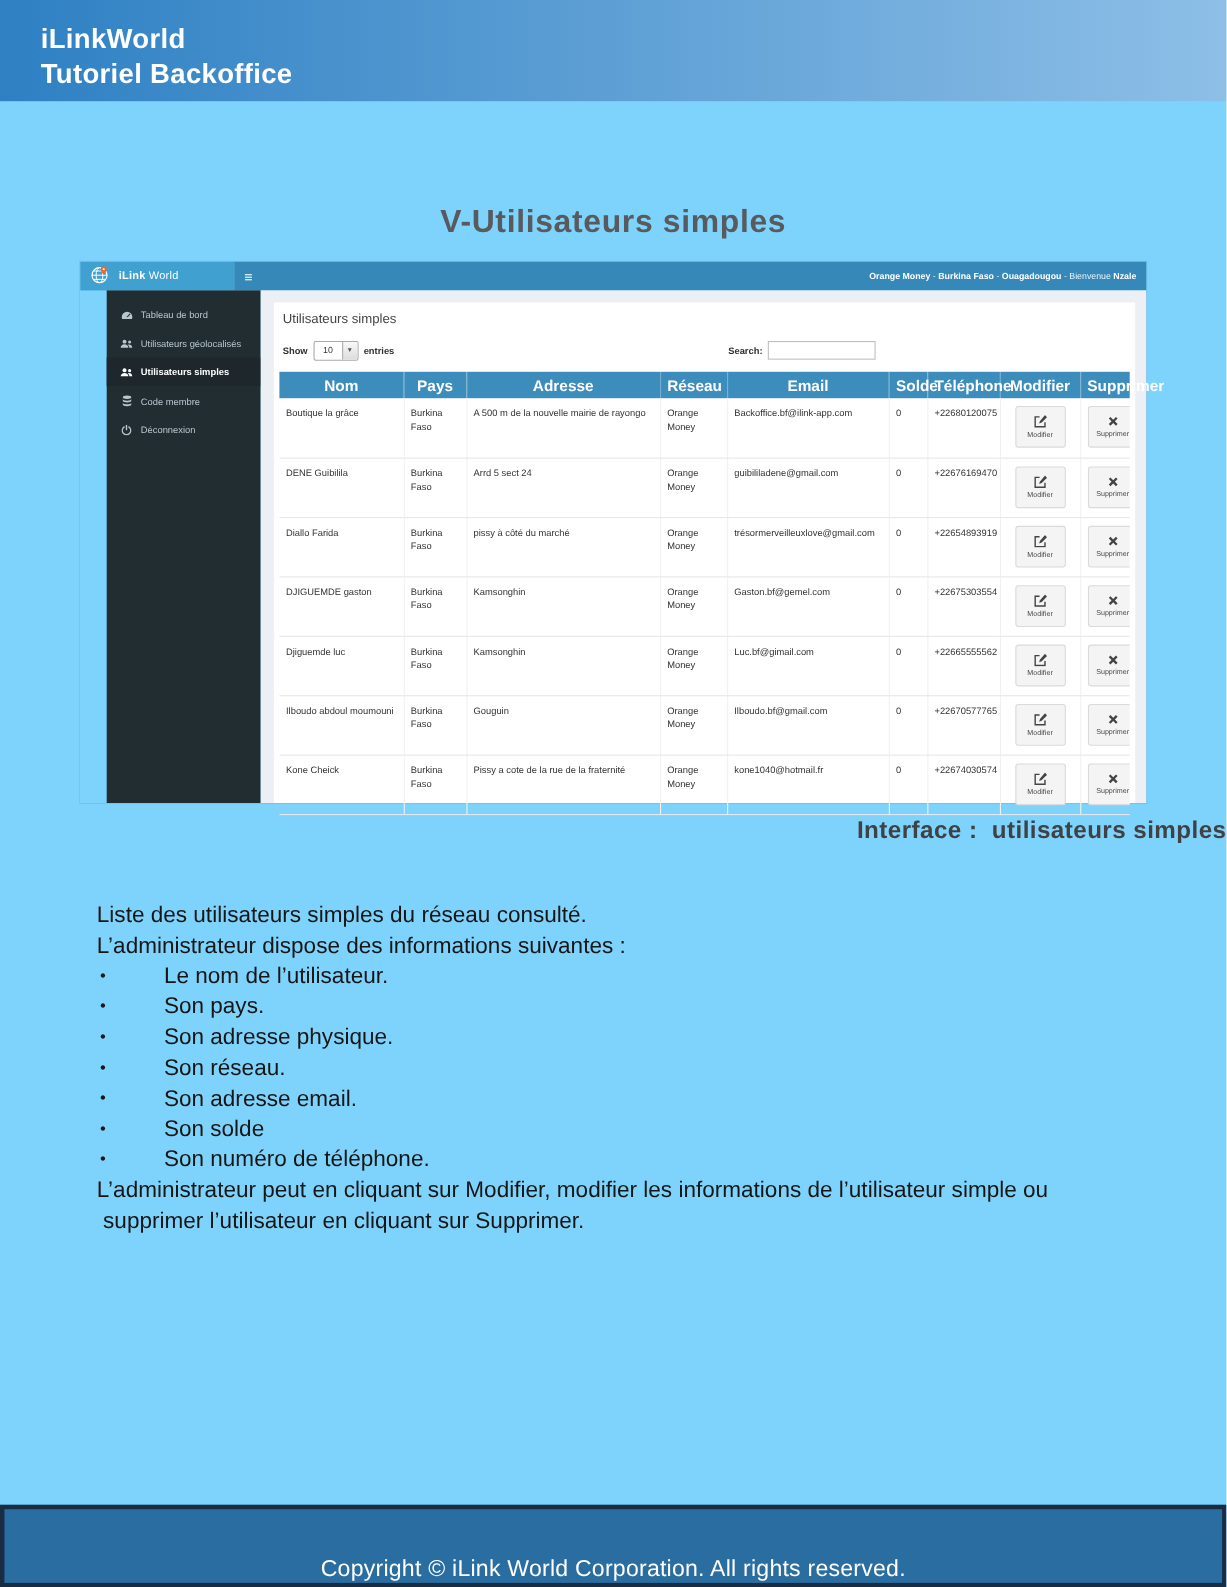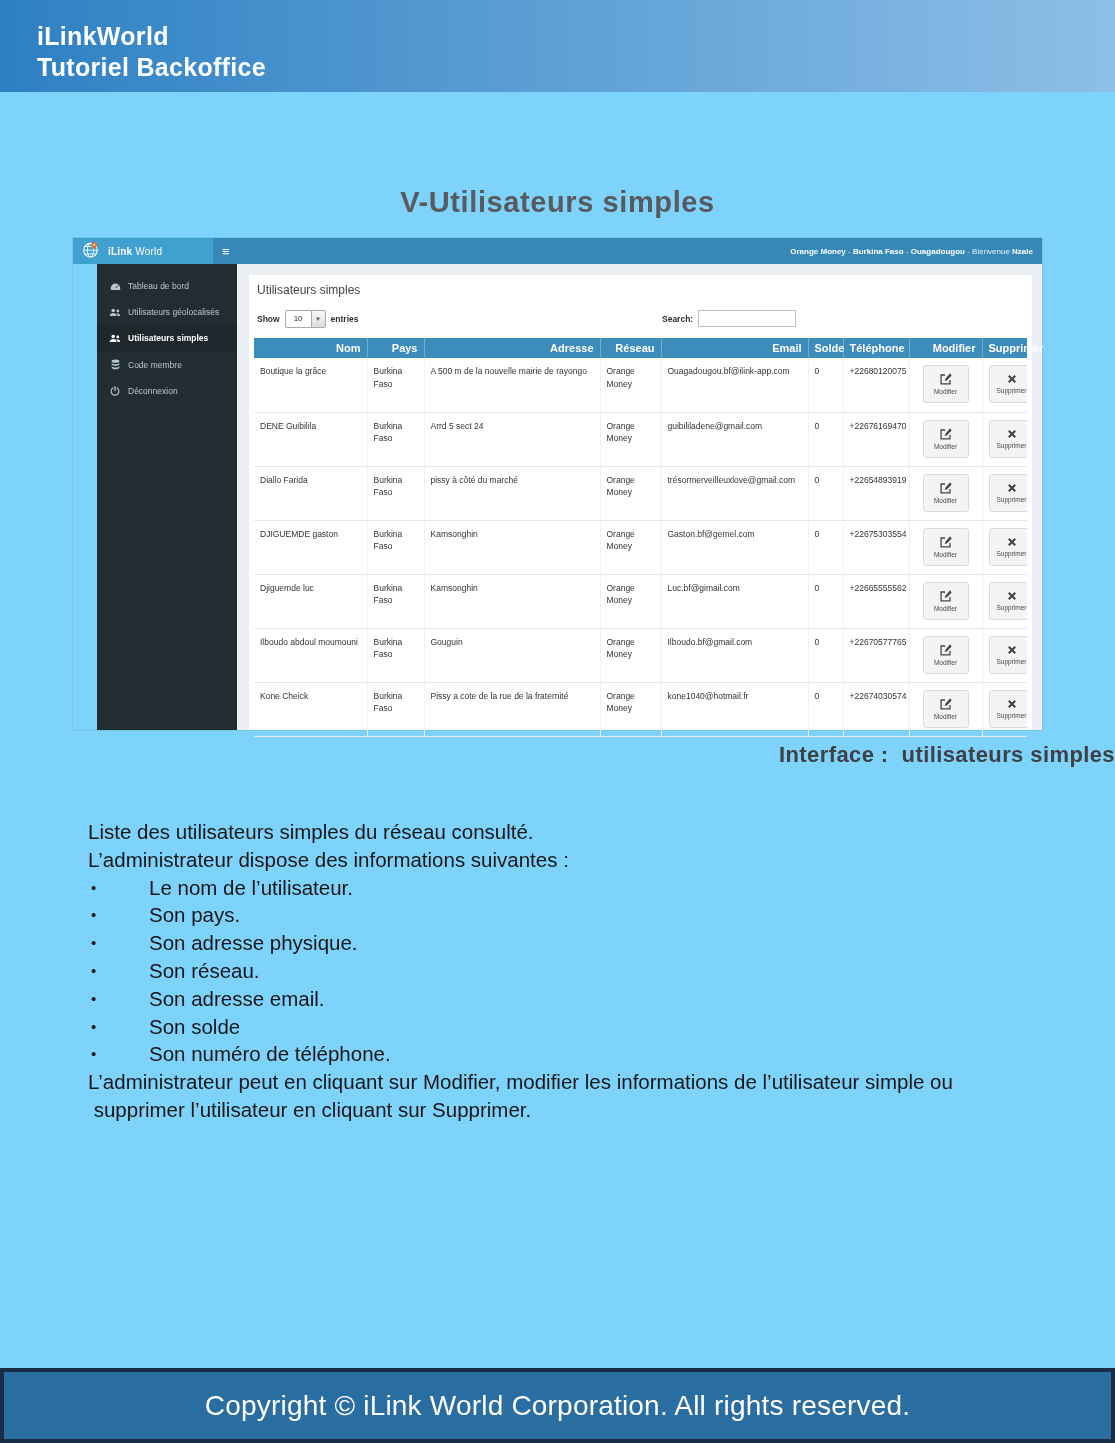--- a/index.html
+++ b/index.html
@@ -67,22 +67,22 @@
   .select .val { padding:0 8px; display:flex; align-items:center; font-weight:normal; font-size:8px; color:#333; }
   .select .chev {
     width:13px; background:linear-gradient(#f8f8f8,#dcdcdc); border-left:1px solid #a9a9a9;
     display:flex; align-items:center; justify-content:center; font-size:6px; color:#555; font-weight:normal;
   }
   .search-group { position:absolute; left:405px; top:0; display:flex; align-items:center; gap:5px; }
   .search-input { width:98px; height:17px; border:1px solid #bfbfbf; background:#fff; box-sizing:border-box; font-size:8.5px; padding:0 4px; }
 
   table.dt { width:100%; border-collapse:collapse; table-layout:fixed; }
   .dt thead th {
-    background:var(--table-header-blue); color:#fff; font-size:11px; font-weight:bold;
-    text-align:right; padding:4px 6px; height:19px; box-sizing:border-box;
+    background:var(--table-header-blue); color:#fff; font-size:14px; font-weight:bold;
+    text-align:center; padding:4px 6px; height:19px; box-sizing:border-box;
     border-right:1px solid rgba(255,255,255,.28); cursor:pointer;
   }
   .dt thead th:last-child { border-right:none; }
   .dt th:nth-child(1){width:113px} .dt th:nth-child(2){width:57px}
   .dt th:nth-child(3){width:176px} .dt th:nth-child(4){width:61px}
   .dt th:nth-child(5){width:147px} .dt th:nth-child(6){width:35px}
   .dt th:nth-child(7){width:66px}  .dt th:nth-child(8){width:73px}
   .dt tbody td {
     font-size:8.5px; color:#333; padding:7px 6px; vertical-align:top;
     border-bottom:1px solid #e7e7e7; border-right:1px solid #f1f1f1;
@@ -111,22 +111,22 @@
   }
   .bodytext p.line { margin:0; white-space:pre-wrap; }
   .bullet-row { display:flex; }
   .b-dot { width:61px; padding-left:3px; box-sizing:border-box; font-size:15px; }
   .b-text { flex:1; }
 
   
   .doc-footer {
     position:absolute; left:0; right:0; top:1368px; height:75px; box-sizing:border-box;
     background:var(--footer-blue); border:4px solid #182c44;
-    display:flex; align-items:center; justify-content:center;
-    color:#fff; font-size:28px; letter-spacing:.2px;
+    display:flex; align-items:flex-end; justify-content:center;
+    color:#fff; font-size:21px; letter-spacing:.2px;
   }
 </style>
 </head>
 <body>
 
 <div class="page">
 
   <header class="doc-header">
     <div>iLinkWorld</div>
     <div>Tutoriel Backoffice</div>
@@ -238,21 +238,21 @@
                   <th>Modifier</th>
                   <th>Supprimer</th>
                 </tr>
               </thead>
             <tbody>
                 <tr>
                   <td class="cell-nom">Boutique la grâce</td>
                   <td class="cell-pays">Burkina Faso</td>
                   <td class="cell-adresse">A 500 m de la nouvelle mairie de rayongo</td>
                   <td class="cell-reseau">Orange Money</td>
-                  <td class="cell-email">Ouagadougou.bf@ilink-app.com</td>
+                  <td class="cell-email">Backoffice.bf@ilink-app.com</td>
                   <td class="cell-solde">0</td>
                   <td class="cell-telephone">+22680120075</td>
                   <td class="cell-action"><button class="act-btn">
                       <span class="act-ico">
                         <svg width="12" height="12" viewBox="0 0 14 14">
                           <path d="M10.9 8.1V12H2V3.1h3.9V1.6H.5v11.9h11.9V8.1z" fill="#444"></path>
                           <path d="M11.8.7l1.5 1.5a.8.8 0 0 1 0 1.1L8.2 8.4l-2.8 1 1-2.8L11.5.7a.8.8 0 0 1 .3 0z" fill="#444"></path>
                         </svg>
                       </span>
                       <span class="act-label">Modifier</span>

